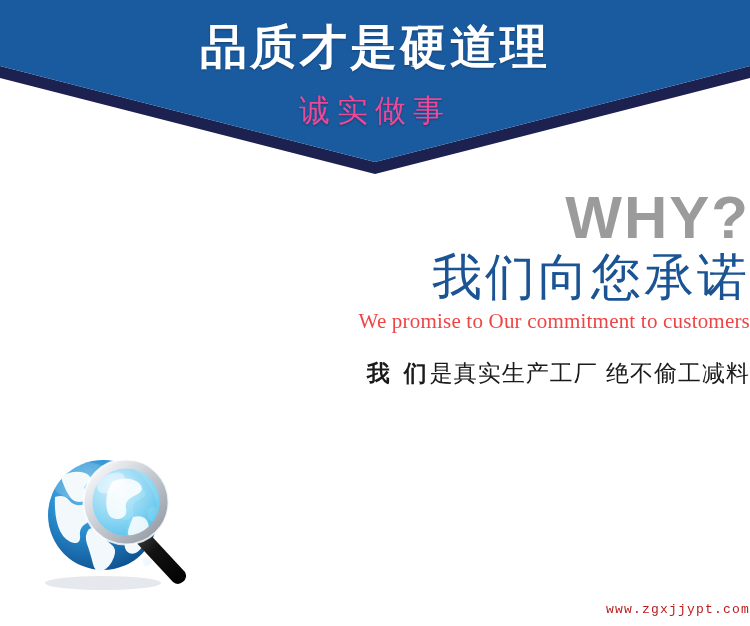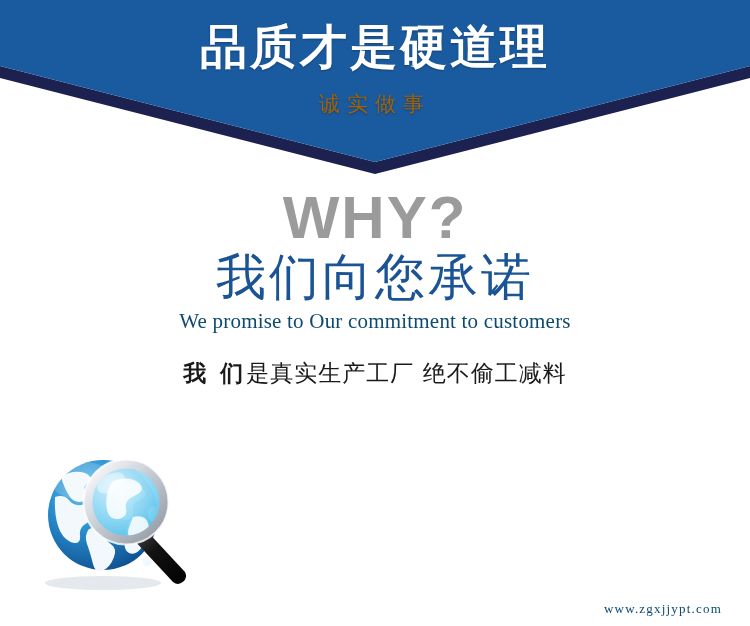--- a/index.html
+++ b/index.html
@@ -44,34 +44,34 @@
     font-weight: bold;
     letter-spacing: 3px;
     font-family: "DejaVu Sans", "Liberation Sans", sans-serif;
     text-shadow: 0 1px 2px rgba(0,0,0,0.25);
   }
   #banner-subtitle {
     position: absolute;
     left: 0; top: 90px;
     width: 750px;
     text-align: center;
-    color: #a16207;
-    font-size: 21px;
+    color: #ec4899;
+    font-size: 31px;
     letter-spacing: 7px;
     font-family: "DejaVu Serif", "Liberation Serif", serif;
     text-shadow: 0 1px 2px rgba(0,0,0,0.3);
   }
 
   
   #promise {
     position: absolute;
     left: 0;
     top: 186px;
     width: 750px;
-    text-align: center;
+    text-align: right;
   }
   #why-text {
     font-size: 60px;
     font-weight: bold;
     color: #9b9b9b;
     letter-spacing: 2px;
     line-height: 64px;
     font-family: "Liberation Sans", "DejaVu Sans", sans-serif;
   }
   #promise-cn {
@@ -79,21 +79,21 @@
     font-size: 50px;
     font-weight: normal;
     color: #1b5494;
     letter-spacing: 3px;
     line-height: 58px;
     font-family: "DejaVu Sans", "Liberation Sans", sans-serif;
   }
   #promise-en {
     margin-top: 3px;
     font-size: 21px;
-    color: #0c4a6e;
+    color: #ef4444;
     letter-spacing: 0.2px;
     line-height: 25px;
     font-family: "Liberation Serif", "DejaVu Serif", serif;
   }
   #promise-note {
     margin-top: 25px;
     font-size: 23px;
     color: #1a1a1a;
     letter-spacing: 1px;
     line-height: 28px;
@@ -115,26 +115,26 @@
     position: absolute;
     left: 25px;
     top: 10px;
     width: 190px;
     height: 160px;
   }
 
   
   #watermark {
     position: absolute;
-    right: 28px;
+    right: 0;
     bottom: 9px;
     font-size: 13px;
-    color: #0c4a6e;
+    color: #b91c1c;
     letter-spacing: 1.2px;
-    font-family: Liberation Serif, serif;
+    font-family: Liberation Mono, monospace;
   }
 </style>
 </head>
 <body>
 
 <div id="page">
 
   <div id="banner">
     <svg width="750" height="175" viewBox="0 0 750 175">
 

